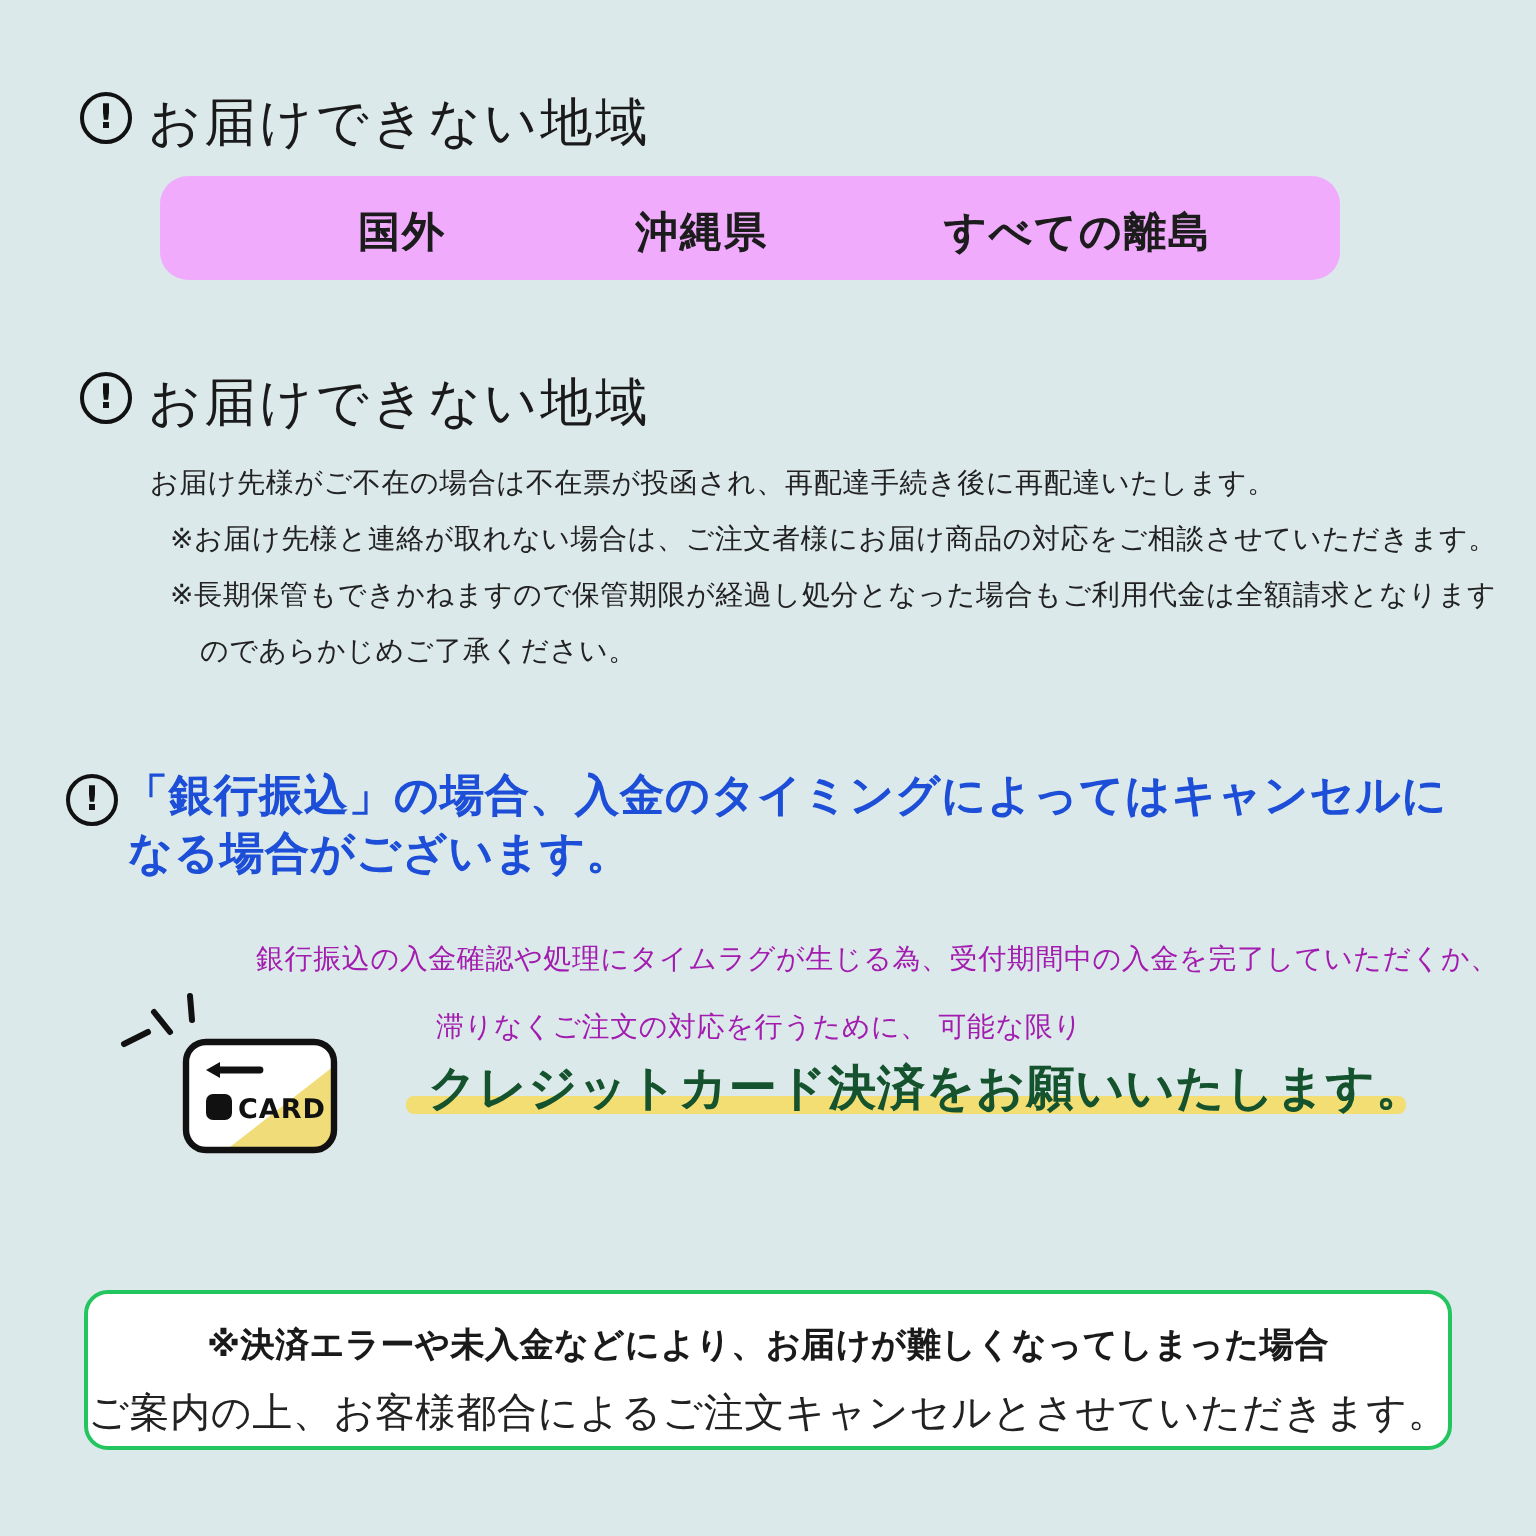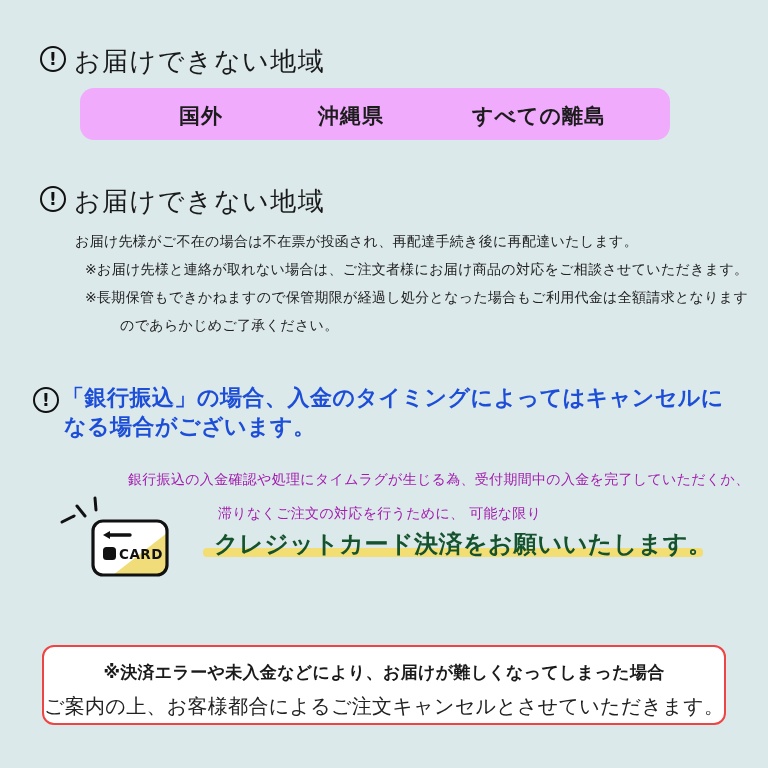--- a/index.html
+++ b/index.html
@@ -45,21 +45,21 @@
   .emphasis-line{
     position:absolute;left:214px;top:528px;font-size:24px;font-weight:600;
     letter-spacing:0.5px;color:#14532d;white-space:nowrap;z-index:2;
   }
   .emphasis-underline{
     position:absolute;left:203px;top:548px;width:500px;height:9px;
     background:#f3de74;border-radius:4px;z-index:1;
   }
   .cancel-box{
     position:absolute;left:42px;top:645px;width:684px;height:80px;
-    background:#ffffff;border:2px solid #ef4444;border-radius:12px;
+    background:#ffffff;border:2px solid #22c55e;border-radius:12px;
     box-sizing:border-box;
   }
   .cancel-line1{
     position:absolute;left:0;top:14px;width:100%;text-align:center;
     font-size:17px;font-weight:600;letter-spacing:0.3px;color:#1a1a1a;white-space:nowrap;
   }
   .cancel-line2{
     position:absolute;left:0;top:46px;width:100%;text-align:center;
     font-size:20px;font-weight:500;letter-spacing:0.3px;color:#222;white-space:nowrap;
   }
@@ -79,21 +79,21 @@
 </div>
 
 <div class="alert-icon" style="left:40px;top:186px;">
   <span>!</span>
 </div>
 <div class="section-title" style="left:74px;top:184px;">お届けできない地域</div>
 
 <div class="body-line" style="left:75px;top:233px;">お届け先様がご不在の場合は不在票が投函され、再配達手続き後に再配達いたします。</div>
 <div class="body-line" style="left:85px;top:261px;">※お届け先様と連絡が取れない場合は、ご注文者様にお届け商品の対応をご相談させていただきます。</div>
 <div class="body-line" style="left:85px;top:289px;">※長期保管もできかねますので保管期限が経過し処分となった場合もご利用代金は全額請求となります</div>
-<div class="body-line" style="left:100px;top:317px;margin-left:20px;">のであらかじめご了承ください。</div>
+<div class="body-line" style="left:100px;top:317px;">のであらかじめご了承ください。</div>
 
 <div class="alert-icon" style="left:33px;top:387px;">
   <span>!</span>
 </div>
 <div class="abs title3" style="left:62px;top:383px;">「銀行振込」の場合、入金のタイミングによってはキャンセルに</div>
 <div class="abs title3" style="left:64px;top:412px;">なる場合がございます。</div>
 
 <div class="note-line" style="left:128px;top:471px;">銀行振込の入金確認や処理にタイムラグが生じる為、受付期間中の入金を完了していただくか、</div>
 <div class="note-line" style="left:218px;top:505px;">滞りなくご注文の対応を行うために、 可能な限り</div>
 

